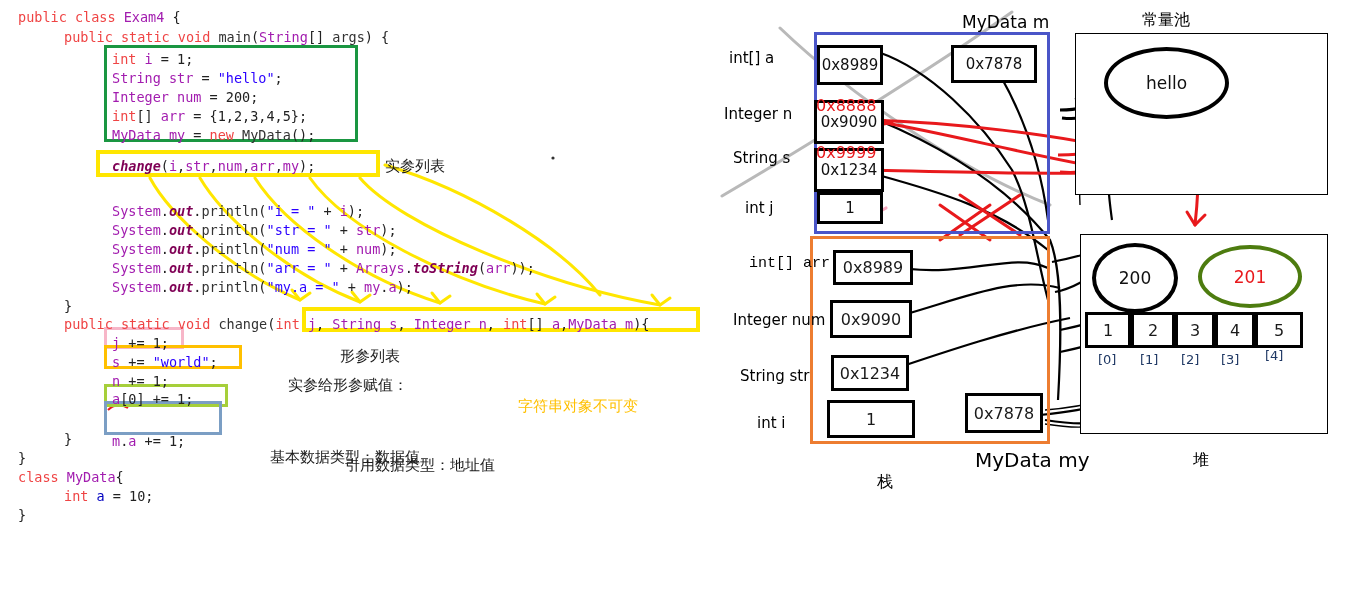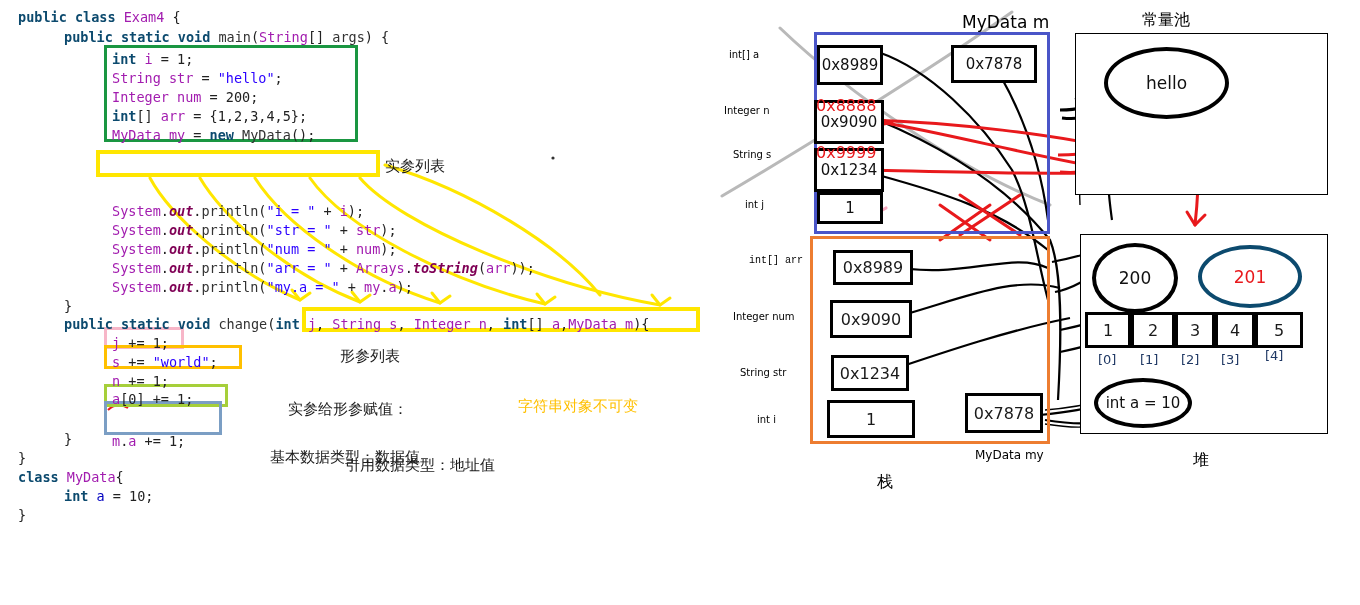--- a/index.html
+++ b/index.html
@@ -9,40 +9,40 @@
   }
   #root{position:relative;width:1360px;height:605px;}
 
   
   .code{
     position:absolute;left:0;top:0;width:720px;height:540px;
     font-family:"DejaVu Sans Mono","Liberation Mono",monospace;
     font-size:13.5px;line-height:19.6px;white-space:pre;color:#222222;
   }
   .ln{position:absolute;left:0;white-space:pre;}
-  .kw{color:#0c4a6e;font-weight:bold;}
+  .kw{color:#ef4444;font-weight:normal;}
   .kwi{color:#7f0055;font-weight:bold;font-style:italic;}
   .typ{color:#a21caf;}
   .str{color:#2a00ff;}
   .num{color:#222222;}
   .pln{color:#333333;}
   .fld{color:#0000c0;}
 
   
   .hl{position:absolute;box-sizing:border-box;background:transparent;}
 
   
   .cn{position:absolute;font-family:"DejaVu Sans","Liberation Sans",sans-serif;
       font-size:15px;color:#1a1a1a;white-space:nowrap;}
   .cn.y{color:#ffc000;}
 
   
   .dg{position:absolute;left:0;top:0;width:1360px;height:605px;pointer-events:none;}
   .lbl{position:absolute;font-family:"DejaVu Sans","Liberation Sans",sans-serif;
-       font-size:10px;color:#000;white-space:nowrap;}
+       font-size:15px;color:#000;white-space:nowrap;}
   .cell{position:absolute;box-sizing:border-box;border:3px solid #000;background:#fff;
         font-family:"DejaVu Sans","Liberation Sans",sans-serif;font-size:15px;color:#111;
         display:flex;align-items:center;justify-content:center;}
   .frame{position:absolute;box-sizing:border-box;background:transparent;}
   .ell{position:absolute;box-sizing:border-box;border-radius:50%;
        display:flex;align-items:center;justify-content:center;
        font-family:"DejaVu Sans","Liberation Sans",sans-serif;font-size:17px;background:#fff;}
   .panel{position:absolute;box-sizing:border-box;border:1px solid #000;background:#fff;}
   .arrcell{position:absolute;box-sizing:border-box;border:2px solid #000;background:#fff;
      display:flex;align-items:center;justify-content:center;
@@ -190,20 +190,21 @@
     <div class="hl" style="left:104px;top:401px;width:118px;height:34px;border:3px solid #7b9ec4;"></div>
 
     <div class="ln" style="top:8px;left:18px;"><span class="kw">public class</span> <span class="typ">Exam4</span> {</div>
     <div class="ln" style="top:28px;left:64px;"><span class="kw">public static void</span> <span class="pln">main</span>(<span class="typ">String</span>[] <span class="pln">args</span>) {</div>
     <div class="ln" style="top:50px;left:112px;"><span class="kw">int</span> <span class="typ">i</span> = <span class="num">1</span>;</div>
     <div class="ln" style="top:69px;left:112px;"><span class="typ">String</span> <span class="typ">str</span> = <span class="str">"hello"</span>;</div>
     <div class="ln" style="top:88px;left:112px;"><span class="typ">Integer</span> <span class="typ">num</span> = <span class="num">200</span>;</div>
     <div class="ln" style="top:107px;left:112px;"><span class="kw">int</span>[] <span class="typ">arr</span> = {<span class="num">1,2,3,4,5</span>};</div>
     <div class="ln" style="top:126px;left:112px;"><span class="typ">MyData</span> <span class="typ">my</span> = <span class="kw">new</span> <span class="pln">MyData</span>();</div>
 
+    <div class="ln" style="top:157px;left:112px;"><span class="kwi">change</span>(<span class="typ">i</span>,<span class="typ">str</span>,<span class="typ">num</span>,<span class="typ">arr</span>,<span class="typ">my</span>);</div>
 
     <div class="ln" style="top:202px;left:112px;"><span class="typ">System</span>.<span class="kwi">out</span>.<span class="pln">println</span>(<span class="str">"i = "</span> + <span class="typ">i</span>);</div>
     <div class="ln" style="top:221px;left:112px;"><span class="typ">System</span>.<span class="kwi">out</span>.<span class="pln">println</span>(<span class="str">"str = "</span> + <span class="typ">str</span>);</div>
     <div class="ln" style="top:240px;left:112px;"><span class="typ">System</span>.<span class="kwi">out</span>.<span class="pln">println</span>(<span class="str">"num = "</span> + <span class="typ">num</span>);</div>
     <div class="ln" style="top:259px;left:112px;"><span class="typ">System</span>.<span class="kwi">out</span>.<span class="pln">println</span>(<span class="str">"arr = "</span> + <span class="typ">Arrays</span>.<span class="kwi">toString</span>(<span class="typ">arr</span>));</div>
     <div class="ln" style="top:278px;left:112px;"><span class="typ">System</span>.<span class="kwi">out</span>.<span class="pln">println</span>(<span class="str">"my.a = "</span> + <span class="typ">my</span>.<span class="typ">a</span>);</div>
     <div class="ln" style="top:297px;left:64px;">}</div>
 
     <div class="ln" style="top:315px;left:64px;"><span class="kw">public static void</span> <span class="pln">change</span>(<span class="kw">int</span> <span class="typ">j</span>, <span class="typ">String</span> <span class="typ">s</span>, <span class="typ">Integer</span> <span class="typ">n</span>, <span class="kw">int</span>[] <span class="typ">a</span>,<span class="typ">MyData</span> <span class="typ">m</span>){</div>
 
@@ -214,21 +215,21 @@
     <div class="ln" style="top:432px;left:112px;"><span class="typ">m</span>.<span class="typ">a</span> += <span class="num">1</span>;</div>
     <div class="ln" style="top:430px;left:64px;">}</div>
     <div class="ln" style="top:449px;left:18px;">}</div>
     <div class="ln" style="top:468px;left:18px;"><span class="kw">class</span> <span class="typ">MyData</span>{</div>
     <div class="ln" style="top:487px;left:64px;"><span class="kw">int</span> <span class="fld">a</span> = <span class="num">10</span>;</div>
     <div class="ln" style="top:506px;left:18px;">}</div>
   </div>
 
   <div class="cn" style="left:385px;top:157px;">实参列表</div>
   <div class="cn" style="left:340px;top:347px;">形参列表</div>
-  <div class="cn" style="left:288px;top:400px;">实参给形参赋值：</div>
+  <div class="cn" style="left:288px;top:376px;">实参给形参赋值：</div>
   <div class="cn" style="left:270px;top:428px;margin-top:20px;">基本数据类型：数据值</div>
   <div class="cn" style="left:300px;top:456px;margin-left:45px;">引用数据类型：地址值</div>
   <div class="cn y" style="left:518px;top:397px;">字符串对象不可变</div>
 
   <div class="frame" style="left:814px;top:32px;width:236px;height:202px;border:3px solid #4a55c8;"></div>
   <div class="lbl" style="left:962px;top:12px;font-size:17px;">MyData m</div>
 
   <div class="lbl" style="left:729px;top:49px;">int[] a</div>
   <div class="lbl" style="left:724px;top:105px;">Integer n</div>
   <div class="lbl" style="left:733px;top:149px;">String s</div>
@@ -249,21 +250,21 @@
 
   <div class="cell" style="left:817px;top:192px;width:66px;height:32px;">
     <span>1</span>
   </div>
 
   <div class="cell" style="left:951px;top:45px;width:86px;height:38px;">
     <span>0x7878</span>
   </div>
 
   <div class="frame" style="left:810px;top:236px;width:240px;height:208px;border:3px solid #ed7d31;"></div>
-  <div class="lbl" style="left:975px;top:448px;font-size:12px;">MyData my</div>
+  <div class="lbl" style="left:975px;top:448px;font-size:20px;">MyData my</div>
 
   <div class="lbl" style="left:749px;top:255px;font-family:Liberation Mono, monospace;">int[]    arr</div>
   <div class="lbl" style="left:733px;top:311px;">Integer num</div>
   <div class="lbl" style="left:740px;top:367px;">String str</div>
   <div class="lbl" style="left:757px;top:414px;">int  i</div>
 
   <div class="arrcell" style="left:833px;top:250px;width:80px;height:35px;border:3px solid #000;">
     <span>0x8989</span>
   </div>
   <div class="arrcell" style="left:830px;top:300px;width:82px;height:38px;border:3px solid #000;">
@@ -284,21 +285,21 @@
   <div class="lbl" style="left:1142px;top:10px;font-size:16px;">常量池</div>
   <div class="panel" style="left:1075px;top:33px;width:253px;height:162px;"></div>
   <div class="ell" style="left:1104px;top:47px;width:125px;height:72px;border:4px solid #000;color:#111;text-align:center;">
     <span>hello</span>
   </div>
 
   <div class="panel" style="left:1080px;top:234px;width:248px;height:200px;"></div>
   <div class="ell" style="left:1092px;top:243px;width:86px;height:70px;border:4px solid #000;color:#111;">
     <span>200</span>
   </div>
-  <div class="ell" style="left:1198px;top:245px;width:104px;height:63px;border:4px solid #0c4a6e;color:#e8191c;">
+  <div class="ell" style="left:1198px;top:245px;width:104px;height:63px;border:4px solid #4d7c0f;color:#e8191c;">
     <span>201</span>
   </div>
 
   <div class="arrcell" style="left:1085px;top:312px;width:46px;height:36px;border:3px solid #000;">
     <span>1</span>
   </div>
   <div class="arrcell" style="left:1131px;top:312px;width:44px;height:36px;border:3px solid #000;">
     <span>2</span>
   </div>
   <div class="arrcell" style="left:1175px;top:312px;width:40px;height:36px;border:3px solid #000;">
@@ -310,19 +311,16 @@
   <div class="arrcell" style="left:1255px;top:312px;width:48px;height:36px;border:3px solid #000;">
     <span>5</span>
   </div>
 
   <div class="idx" style="left:1098px;top:352px;">[0]</div>
   <div class="idx" style="left:1140px;top:352px;">[1]</div>
   <div class="idx" style="left:1181px;top:352px;">[2]</div>
   <div class="idx" style="left:1221px;top:352px;">[3]</div>
   <div class="idx" style="left:1265px;top:348px;">[4]</div>
 
-  <div class="ell" style="left:1094px;top:378px;width:98px;height:50px;border:4px solid #000;color:#111;font-size:15px;">
-    <span>int a = 10</span>
-  </div>
 
   <div class="lbl" style="left:1193px;top:450px;font-size:16px;">堆</div>
 
 </div>
 
 </body></html>

